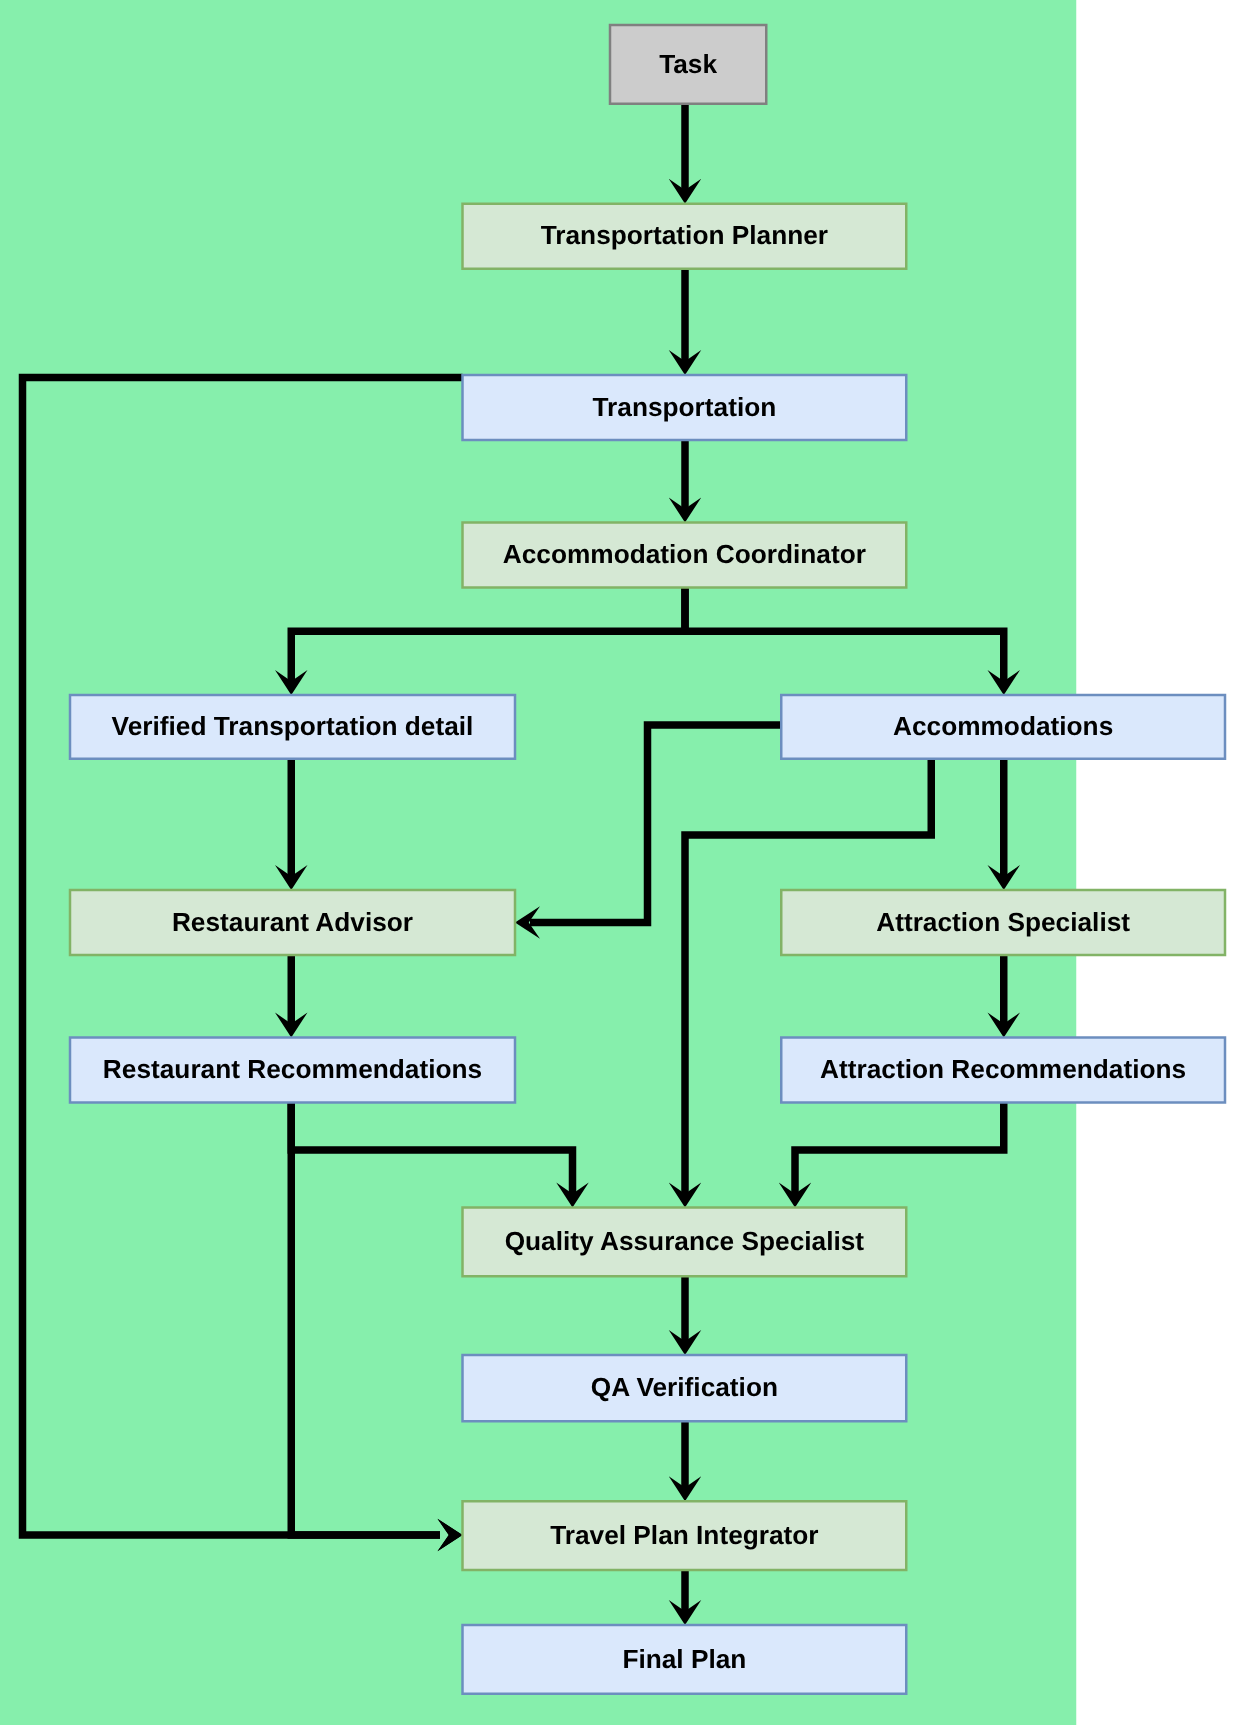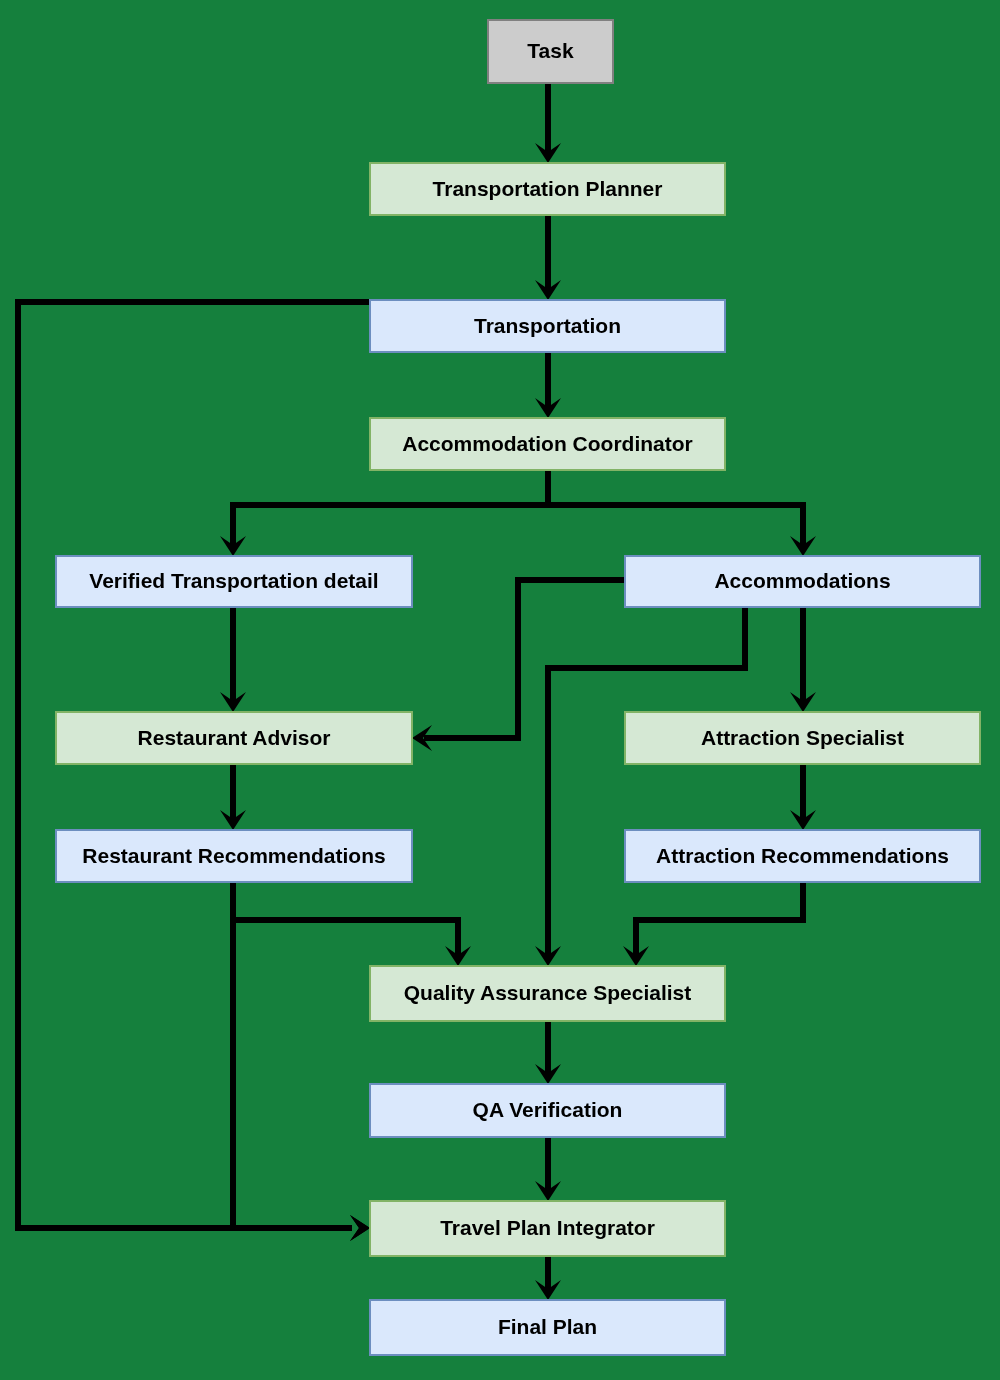--- a/index.html
+++ b/index.html
@@ -8,23 +8,23 @@
     background: #ffffff;
   }
   body {
     width: 1000px;
     height: 1380px;
     font-family: "Liberation Sans", sans-serif;
     overflow: hidden;
   }
   #diagram-root {
     position: relative;
-    width: 1000px;
+    width: 861px;
     height: 1380px;
-    background: #15803d;
+    background: #86efac;
     text-align: right;
   }
   svg.flow {
     display: block;
     width: 1000px;
     height: 1380px;
   }
   .node-rect {
     stroke-width: 2;
   }

